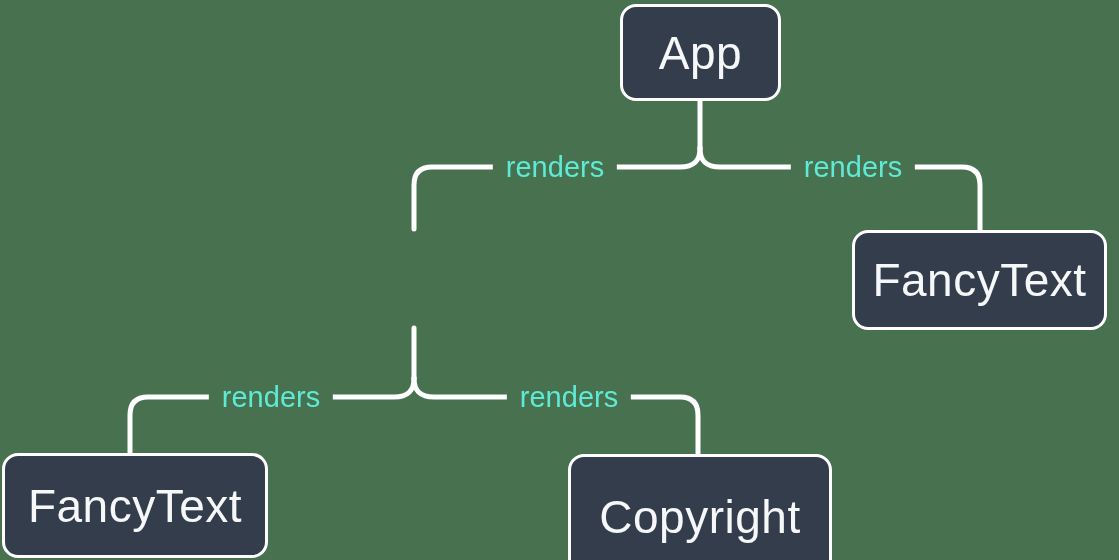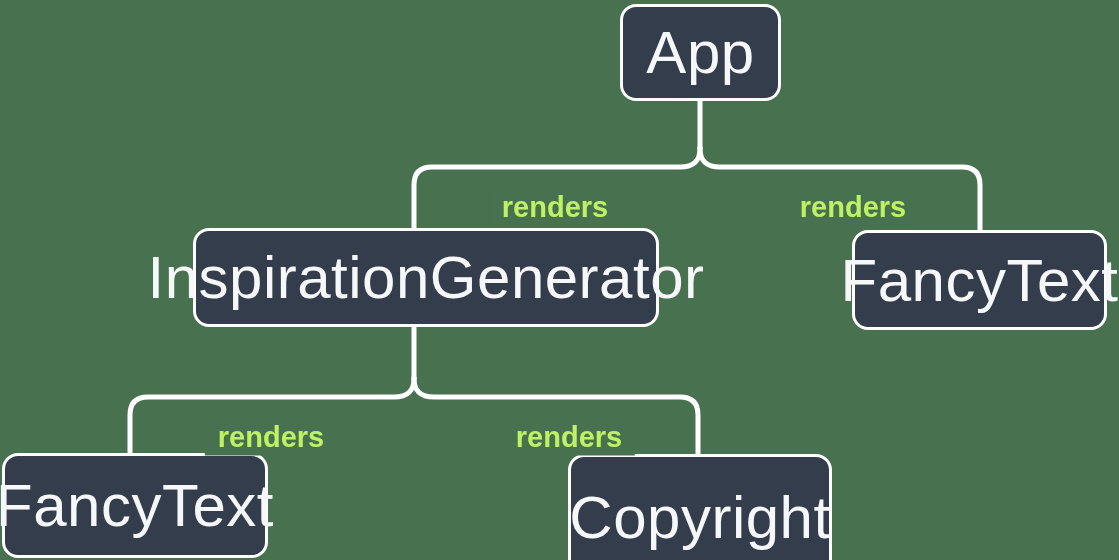--- a/index.html
+++ b/index.html
@@ -36,40 +36,39 @@
   }
   .node {
     position: absolute;
     background: var(--node-fill);
     border: 3px solid var(--node-border);
     border-radius: 16px;
     color: var(--text);
     display: flex;
     align-items: center;
     justify-content: center;
-    font-size: 60px;
+    font-size: 46px;
     font-weight: 400;
     letter-spacing: 0.5px;
     white-space: nowrap;
   }
   .node-app            { left: 620px; top: 4px;   width: 161px; height: 97px;  }
   .node-inspiration    { left: 193px; top: 228px; width: 466px; height: 99px;  }
   .node-fancy-top      { left: 852px; top: 230px; width: 255px; height: 100px; }
   .node-fancy-bottom   { left: 2px;   top: 453px; width: 266px; height: 105px; }
   .node-copyright      { left: 568px; top: 454px; width: 264px; height: 126px; }
   .edge-label {
     position: absolute;
     transform: translate(-50%, -50%);
     background: var(--bg);
-    color: #bef264;
+    color: #5eead4;
     font-size: 29px;
-    font-weight: 700;
+    font-weight: 400;
     padding: 2px 13px;
     white-space: nowrap;
-    margin-top: 40px;
   }
   .edge-label-1 { left: 555px; top: 167px; }
   .edge-label-2 { left: 853px; top: 167px; }
   .edge-label-3 { left: 271px; top: 397px; }
   .edge-label-4 { left: 569px; top: 397px; }
 </style>
 </head>
 <body>
 
 <div class="canvas">
@@ -84,21 +83,20 @@
 
     <path d="M 414 328 L 414 378"></path>
 
     <path d="M 414 378 C 414 391 408 397 394 397 L 148 397 Q 130 397 130 415 L 130 454"></path>
 
     <path d="M 414 378 C 414 391 420 397 434 397 L 680 397 Q 698 397 698 415 L 698 455"></path>
   </svg>
 
   <div class="node node-app">App</div>
 
-  <div class="node node-inspiration">InspirationGenerator</div>
 
   <div class="node node-fancy-top">FancyText</div>
 
   <div class="node node-fancy-bottom">FancyText</div>
 
   <div class="node node-copyright">Copyright</div>
 
   <span class="edge-label edge-label-1">renders</span>
 
   <span class="edge-label edge-label-2">renders</span>

